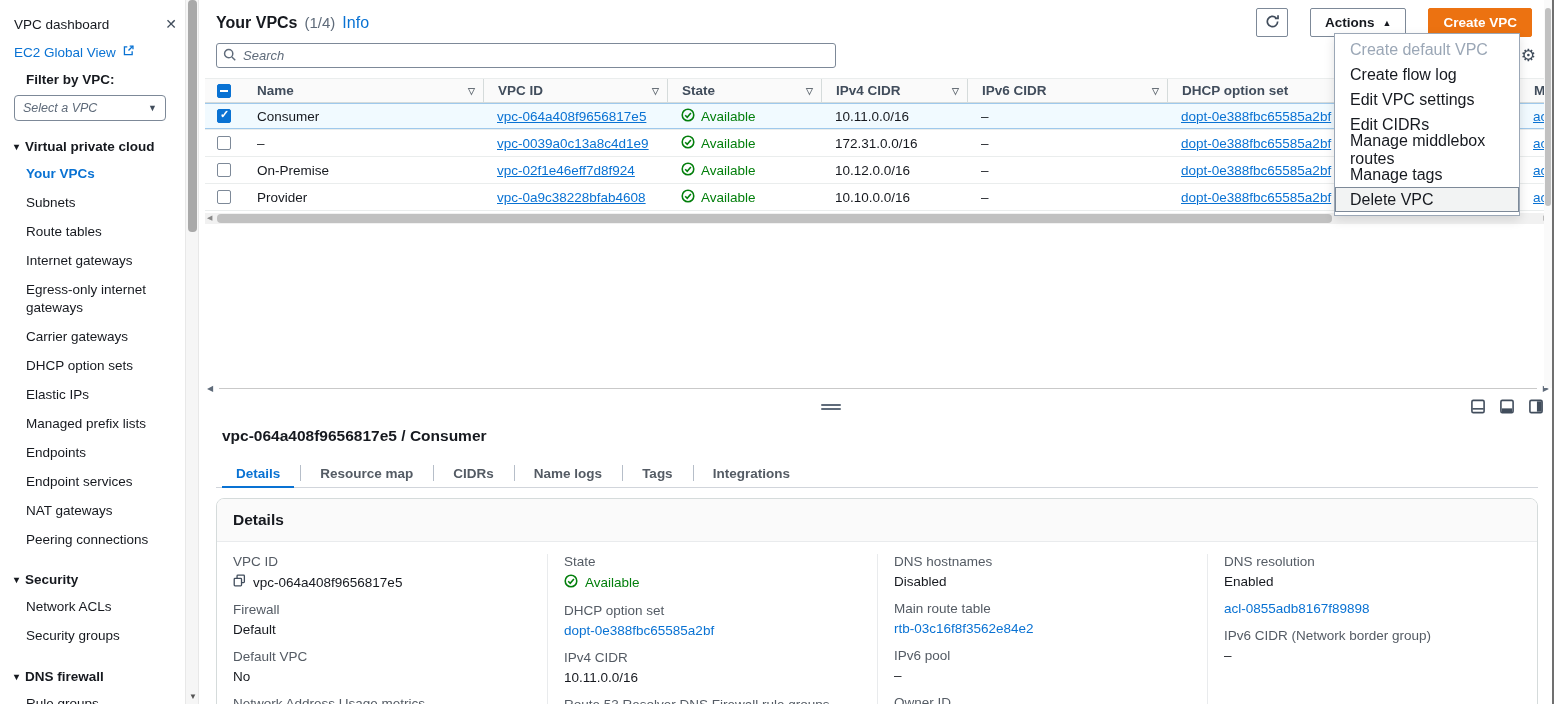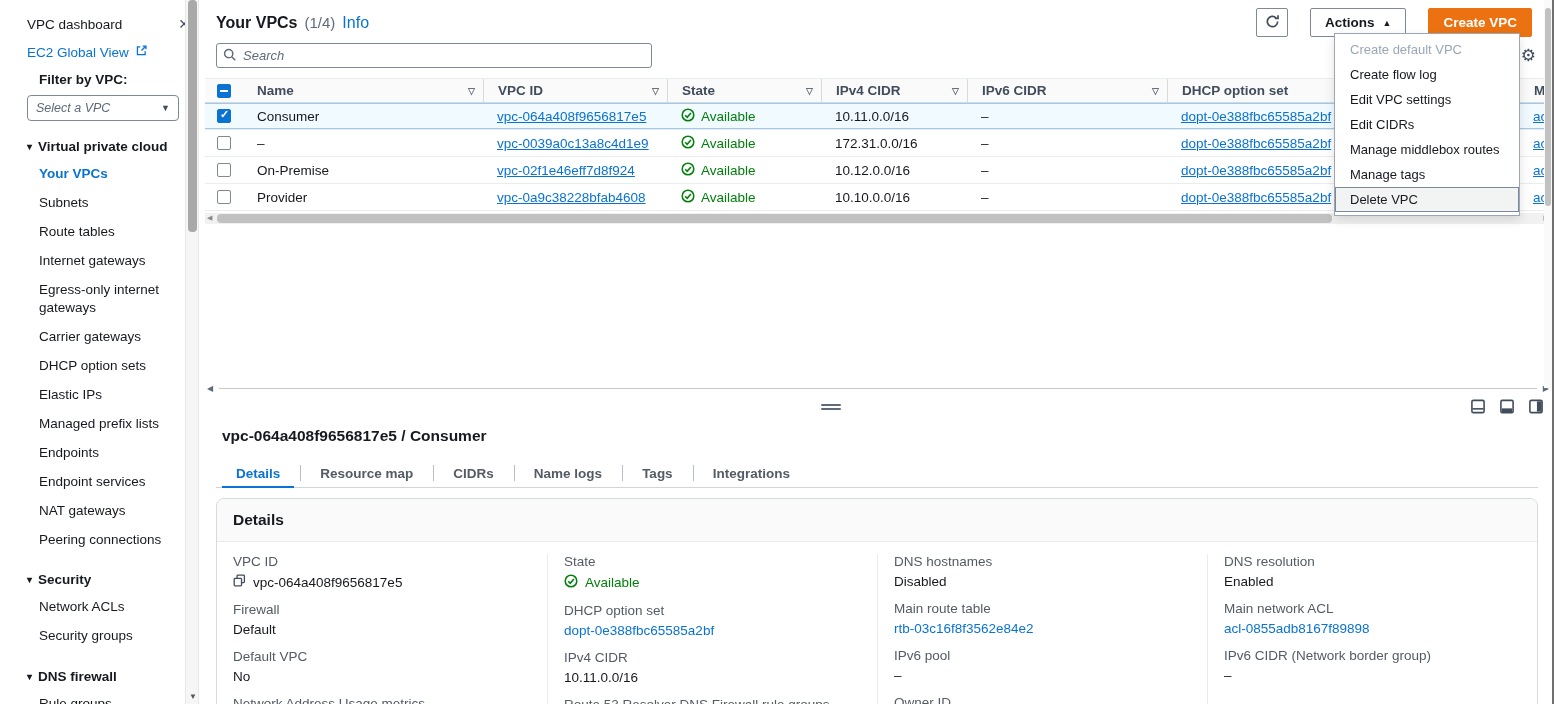--- a/index.html
+++ b/index.html
@@ -1,20 +1,20 @@
 <!DOCTYPE html>
 <html><head>
 <meta charset="utf-8">
 <style>
   * { box-sizing: border-box; margin: 0; padding: 0; }
   body { font-family: "Liberation Sans", sans-serif; color: #16191f; background: #fff; }
   .page { position: relative; width: 1554px; height: 704px; overflow: hidden; background: #fff; }
 
   
-  .sidebar { position: absolute; left: 13px; top: 0; width: 185px; height: 704px; padding: 16px 6px 0 14px; background: #fff; font-size: 13.5px; overflow: hidden; }
+  .sidebar { position: absolute; left: 0; top: 0; width: 185px; height: 704px; padding: 16px 6px 0 14px; background: #fff; font-size: 13.5px; overflow: hidden; }
   .sb-row { display: flex; align-items: center; gap: 6px; margin-bottom: 12px; }
   .sb-dash { flex: 1; color: #16191f; cursor: pointer; }
   .sb-close { color: #414d5c; font-size: 14px; cursor: pointer; margin-right: 2px; }
   .sb-link { color: #0972d3; cursor: pointer; }
   .sb-filter-label { font-weight: bold; margin: 10px 0 8px 12px; }
   .sb-select { width: 152px; height: 26px; border: 1px solid #7d8998; border-radius: 4px; display: flex; align-items: center; justify-content: space-between; padding: 0 8px; cursor: pointer; background: #fff; }
   .sb-select-text { font-style: italic; color: #5f6b7a; font-size: 12.5px; }
   .sb-select .chev { font-size: 9px; color: #414d5c; }
   .sb-sec-title { font-weight: bold; margin: 18px 0 6px 0; display: flex; align-items: center; gap: 6px; cursor: pointer; }
   .sb-caret { font-size: 10px; color: #16191f; }
@@ -34,21 +34,21 @@
   .panel-title { font-size: 16px; font-weight: bold; }
   .panel-count { font-size: 15px; color: #5f6b7a; }
   .info-link { font-size: 16px; color: #0972d3; cursor: pointer; }
   .panel-hd-right { display: flex; align-items: center; gap: 22px; }
   .btn { height: 29px; border: 1px solid #7d8998; border-radius: 2px; background: #fff; font-family: inherit; font-size: 13.5px; font-weight: bold; color: #16191f; cursor: pointer; display: flex; align-items: center; gap: 8px; padding: 0 14px; }
   .icon-btn { width: 32px; justify-content: center; padding: 0; }
   .actions-btn .caret { font-size: 9px; }
   .primary-btn { background: #ec7211; border-color: #ec7211; color: #fff; }
 
   .search-row { display: flex; align-items: center; margin: 6px 0 10px 17px; }
-  .search-box { position: relative; width: 436px; }
+  .search-box { position: relative; width: 620px; }
   .search-box input { width: 100%; height: 25px; border: 1px solid #7d8998; border-radius: 3px; padding: 0 8px 0 26px; font-family: inherit; font-size: 13px; color: #16191f; }
   .search-box input::placeholder { font-style: italic; color: #5f6b7a; }
   .search-ic { position: absolute; left: 7px; top: 5px; }
   .gear { margin-left: auto; margin-right: 18px; font-size: 17px; color: #414d5c; cursor: pointer; }
 
   
   .tbl { margin: 0 3px 0 6px; font-size: 13.5px; }
   .tr { display: grid; grid-template-columns: 38px 240px 184px 154px 146px 200px 352px minmax(0,1fr); align-items: center; height: 27px; border-bottom: 1px solid #eaeded; }
   .tr.th { height: 25px; border-top: 1px solid #eaeded; border-bottom: 1px solid #d5dbdb; background: #fafafa; color: #414d5c; font-weight: bold; }
   .cell { padding: 0 10px 0 14px; overflow: hidden; white-space: nowrap; }
@@ -72,21 +72,21 @@
 
   .panel-spacer { height: 158px; }
 
   .hscroll2 { position: relative; margin: 0 3px 0 6px; height: 13px; }
   .hscroll2 .track { position: absolute; left: 14px; right: 14px; top: 6px; height: 1px; background: #c9c9c9; }
   .hscroll2 .ar { position: absolute; top: 2px; font-size: 8px; color: #5f6b7a; cursor: pointer; }
   .hscroll2 .ar.l { left: 2px; } .hscroll2 .ar.r { right: 2px; }
 
   
   .menu { position: absolute; left: 1135px; top: 33px; width: 186px; background: #fff; border: 1px solid #9ba7b6; box-shadow: 0 4px 10px rgba(0,0,0,.12); z-index: 50; padding: 3px 0; }
-  .menu-item { height: 25px; display: flex; align-items: center; padding: 0 15px; font-size: 13px; color: #16191f; cursor: pointer; }
+  .menu-item { height: 25px; display: flex; align-items: center; padding: 0 15px; font-size: 16px; color: #16191f; cursor: pointer; }
   .menu-item.disabled { color: #9ba7b6; cursor: default; }
   .menu-item.hl { background: #f2f3f3; box-shadow: inset 0 0 0 1px #7d8998; }
 
   
   .split-row { position: relative; height: 26px; }
   .split-handle { position: absolute; left: 50%; top: 9px; width: 20px; margin-left: -56px; cursor: row-resize; }
   .split-handle div { height: 2px; background: #5f6b7a; margin-bottom: 2px; border-radius: 2px; }
   .layout-icons { position: absolute; right: 10px; top: 4px; display: flex; gap: 13px; }
   .layout-icons svg { cursor: pointer; }
 
@@ -470,21 +470,20 @@
               <div class="flabel">Owner ID</div>
             </div>
           </div>
 
           <div class="fcol">
             <div class="field">
               <div class="flabel">DNS resolution</div>
               <div class="fvalue">Enabled</div>
             </div>
             <div class="field">
-              <div class="flabel">Main network ACL</div>
               <div class="fvalue">
                   <span class="link" style="text-decoration:none;">acl-0855adb8167f89898</span>
                 </div>
             </div>
             <div class="field">
               <div class="flabel">IPv6 CIDR (Network border group)</div>
               <div class="fvalue">–</div>
             </div>
           </div>
 

